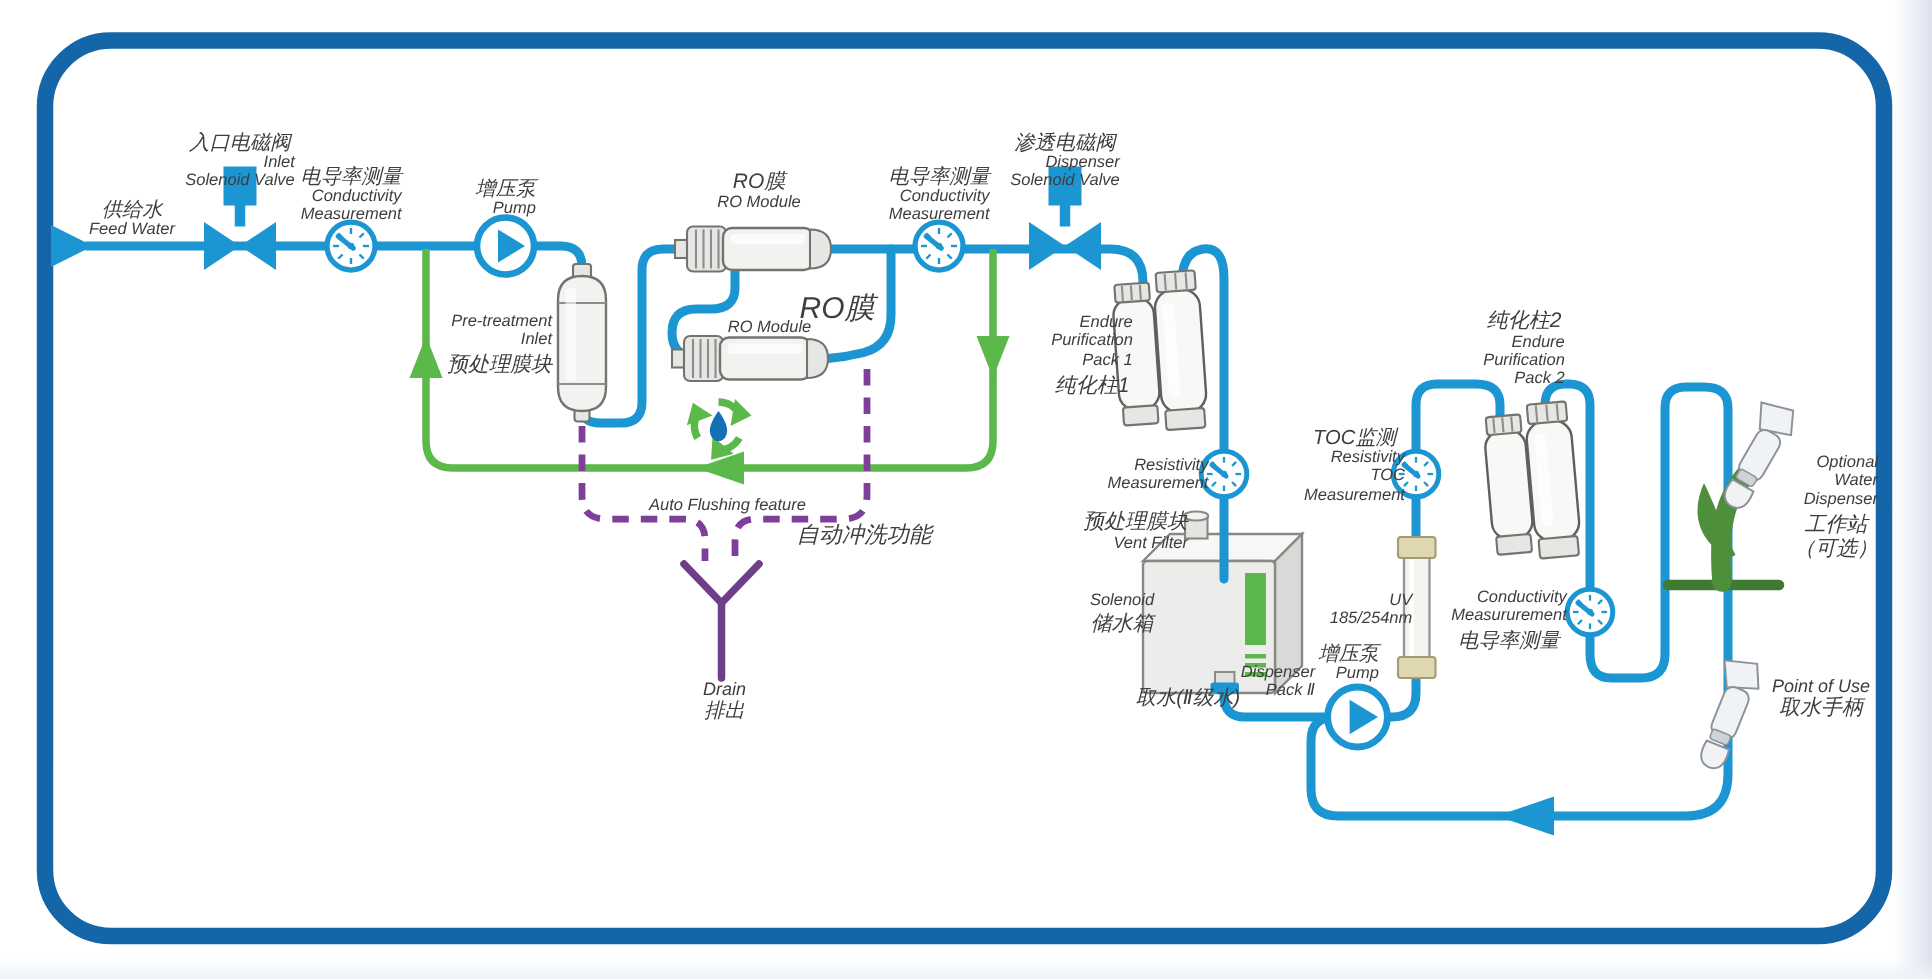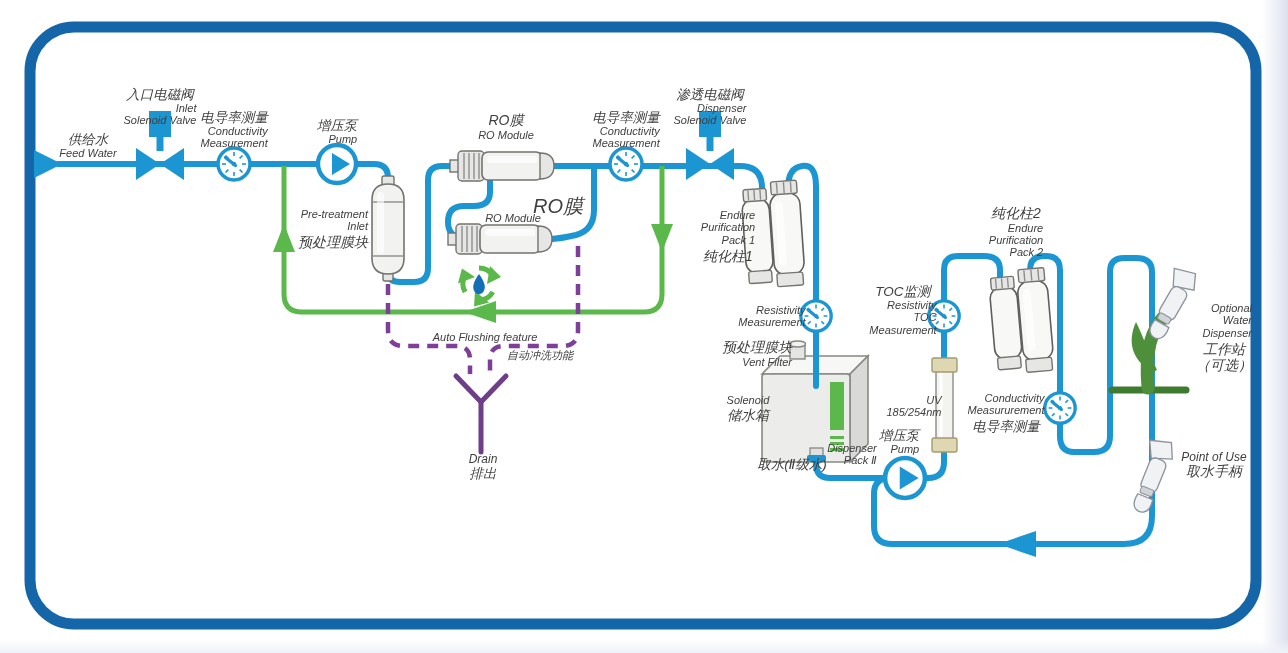--- a/index.html
+++ b/index.html
@@ -18,21 +18,21 @@
   .rib{stroke:#8d8d8b;stroke-width:1.4;}
   .cart{stroke:#5f5f5d;stroke-width:1.6;fill:#f8f8f6;}
   .gface{fill:#ffffff;stroke:var(--c-pipe);stroke-width:3.5;}
   .tick{stroke:var(--c-pipe);stroke-width:1.6;}
   .needle{stroke:var(--c-pipe);stroke-width:3.4;stroke-linecap:round;}
   .spr{fill:#f0f2f4;stroke:#8b929b;stroke-width:1.3;}
   .lb{position:absolute;transform:translateX(-50%);text-align:center;color:var(--c-text);
       line-height:1.12;white-space:nowrap;font-style:italic;}
   .zh{font-size:13.5px;}
   .zh14{font-size:14px;}
-  .zh15{font-size:11px;}
+  .zh15{font-size:15px;margin-left:36px;}
   .zh20{font-size:20px;}
   .en{font-size:11px;text-align:right;}
   .en12{font-size:12px;}
   .mt2{margin-top:2px;} .mt3{margin-top:3px;}
   .edge-r{position:absolute;right:0;top:0;width:26px;height:100%;
           background:linear-gradient(90deg,rgba(221,225,238,0),#dde1ee);}
   .edge-b{position:absolute;left:0;bottom:0;width:100%;height:14px;
           background:linear-gradient(180deg,rgba(238,243,249,0),#eef3f9);}
 </style>
 </head>

